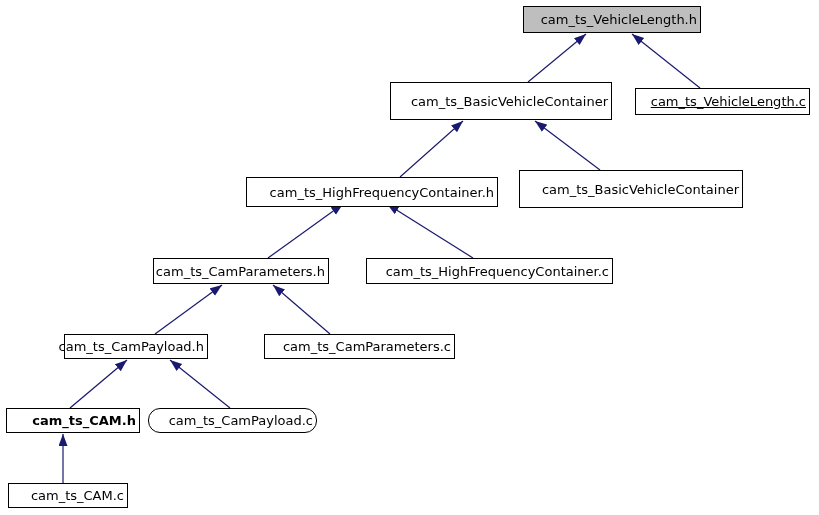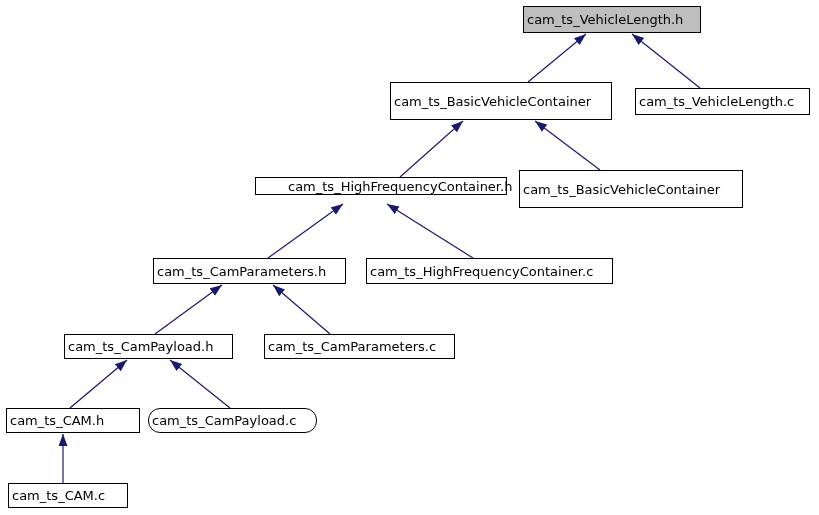--- a/index.html
+++ b/index.html
@@ -27,21 +27,21 @@
     box-sizing: border-box;
     border: 1px solid #000000;
     background: #ffffff;
     color: #000000;
     font-size: 13px;
     line-height: 17px;
     text-align: center;
     display: flex;
     flex-direction: column;
     justify-content: center;
-    align-items: flex-start;
+    align-items: flex-end;
     white-space: nowrap;
     padding: 0 3px;
     cursor: pointer;
   }
   .node.highlighted {
     background: #BEBEBE;
     cursor: default;
   }
   .node-line {
     display: block;
@@ -71,42 +71,42 @@
         <line x1="63" y1="483" x2="63" y2="434" stroke="#191970" stroke-width="1.2" marker-end="url(#arrowhead)"></line>
       </g>
   </svg>
   <div id="nodes-layer">
       <div class="node highlighted" style="left: 523px; top: 6px; width: 178px; height: 27px;">
         <span class="node-line">cam_ts_VehicleLength.h</span>
       </div>
       <div class="node" style="left: 390px; top: 82px; width: 222px; height: 38px;">
         <span class="node-line">cam_ts_BasicVehicleContainer</span>
       </div>
-      <div class="node" style="left: 635px; top: 88px; width: 175px; height: 27px;">
+      <div class="node" style="left: 635px; top: 88px; width: 175px; height: 27px; text-decoration: underline;">
         <span class="node-line">cam_ts_VehicleLength.c</span>
       </div>
-      <div class="node" style="left: 255px; top: 177px; width: 252px; height: 18px; padding-left: 32px;">
+      <div class="node" style="left: 246px; top: 177px; width: 252px; height: 30px; padding-left: 32px;">
         <span class="node-line">cam_ts_HighFrequencyContainer.h</span>
       </div>
       <div class="node" style="left: 519px; top: 170px; width: 224px; height: 38px;">
         <span class="node-line">cam_ts_BasicVehicleContainer</span>
       </div>
-      <div class="node" style="left: 153px; top: 258px; width: 193px; height: 26px;">
+      <div class="node" style="left: 153px; top: 258px; width: 176px; height: 26px;">
         <span class="node-line">cam_ts_CamParameters.h</span>
       </div>
       <div class="node" style="left: 366px; top: 258px; width: 247px; height: 26px;">
         <span class="node-line">cam_ts_HighFrequencyContainer.c</span>
       </div>
-      <div class="node" style="left: 64px; top: 334px; width: 169px; height: 25px;">
+      <div class="node" style="left: 64px; top: 334px; width: 144px; height: 25px;">
         <span class="node-line">cam_ts_CamPayload.h</span>
       </div>
       <div class="node" style="left: 264px; top: 334px; width: 191px; height: 25px;">
         <span class="node-line">cam_ts_CamParameters.c</span>
       </div>
-      <div class="node" style="left: 6px; top: 408px; width: 134px; height: 25px;">
+      <div class="node" style="left: 6px; top: 408px; width: 134px; height: 25px; font-weight: bold;">
         <span class="node-line">cam_ts_CAM.h</span>
       </div>
       <div class="node" style="left: 148px; top: 408px; width: 169px; height: 25px; border-radius: 12px;">
         <span class="node-line">cam_ts_CamPayload.c</span>
       </div>
       <div class="node" style="left: 8px; top: 483px; width: 120px; height: 25px;">
         <span class="node-line">cam_ts_CAM.c</span>
       </div>
     </div>
 </div>

